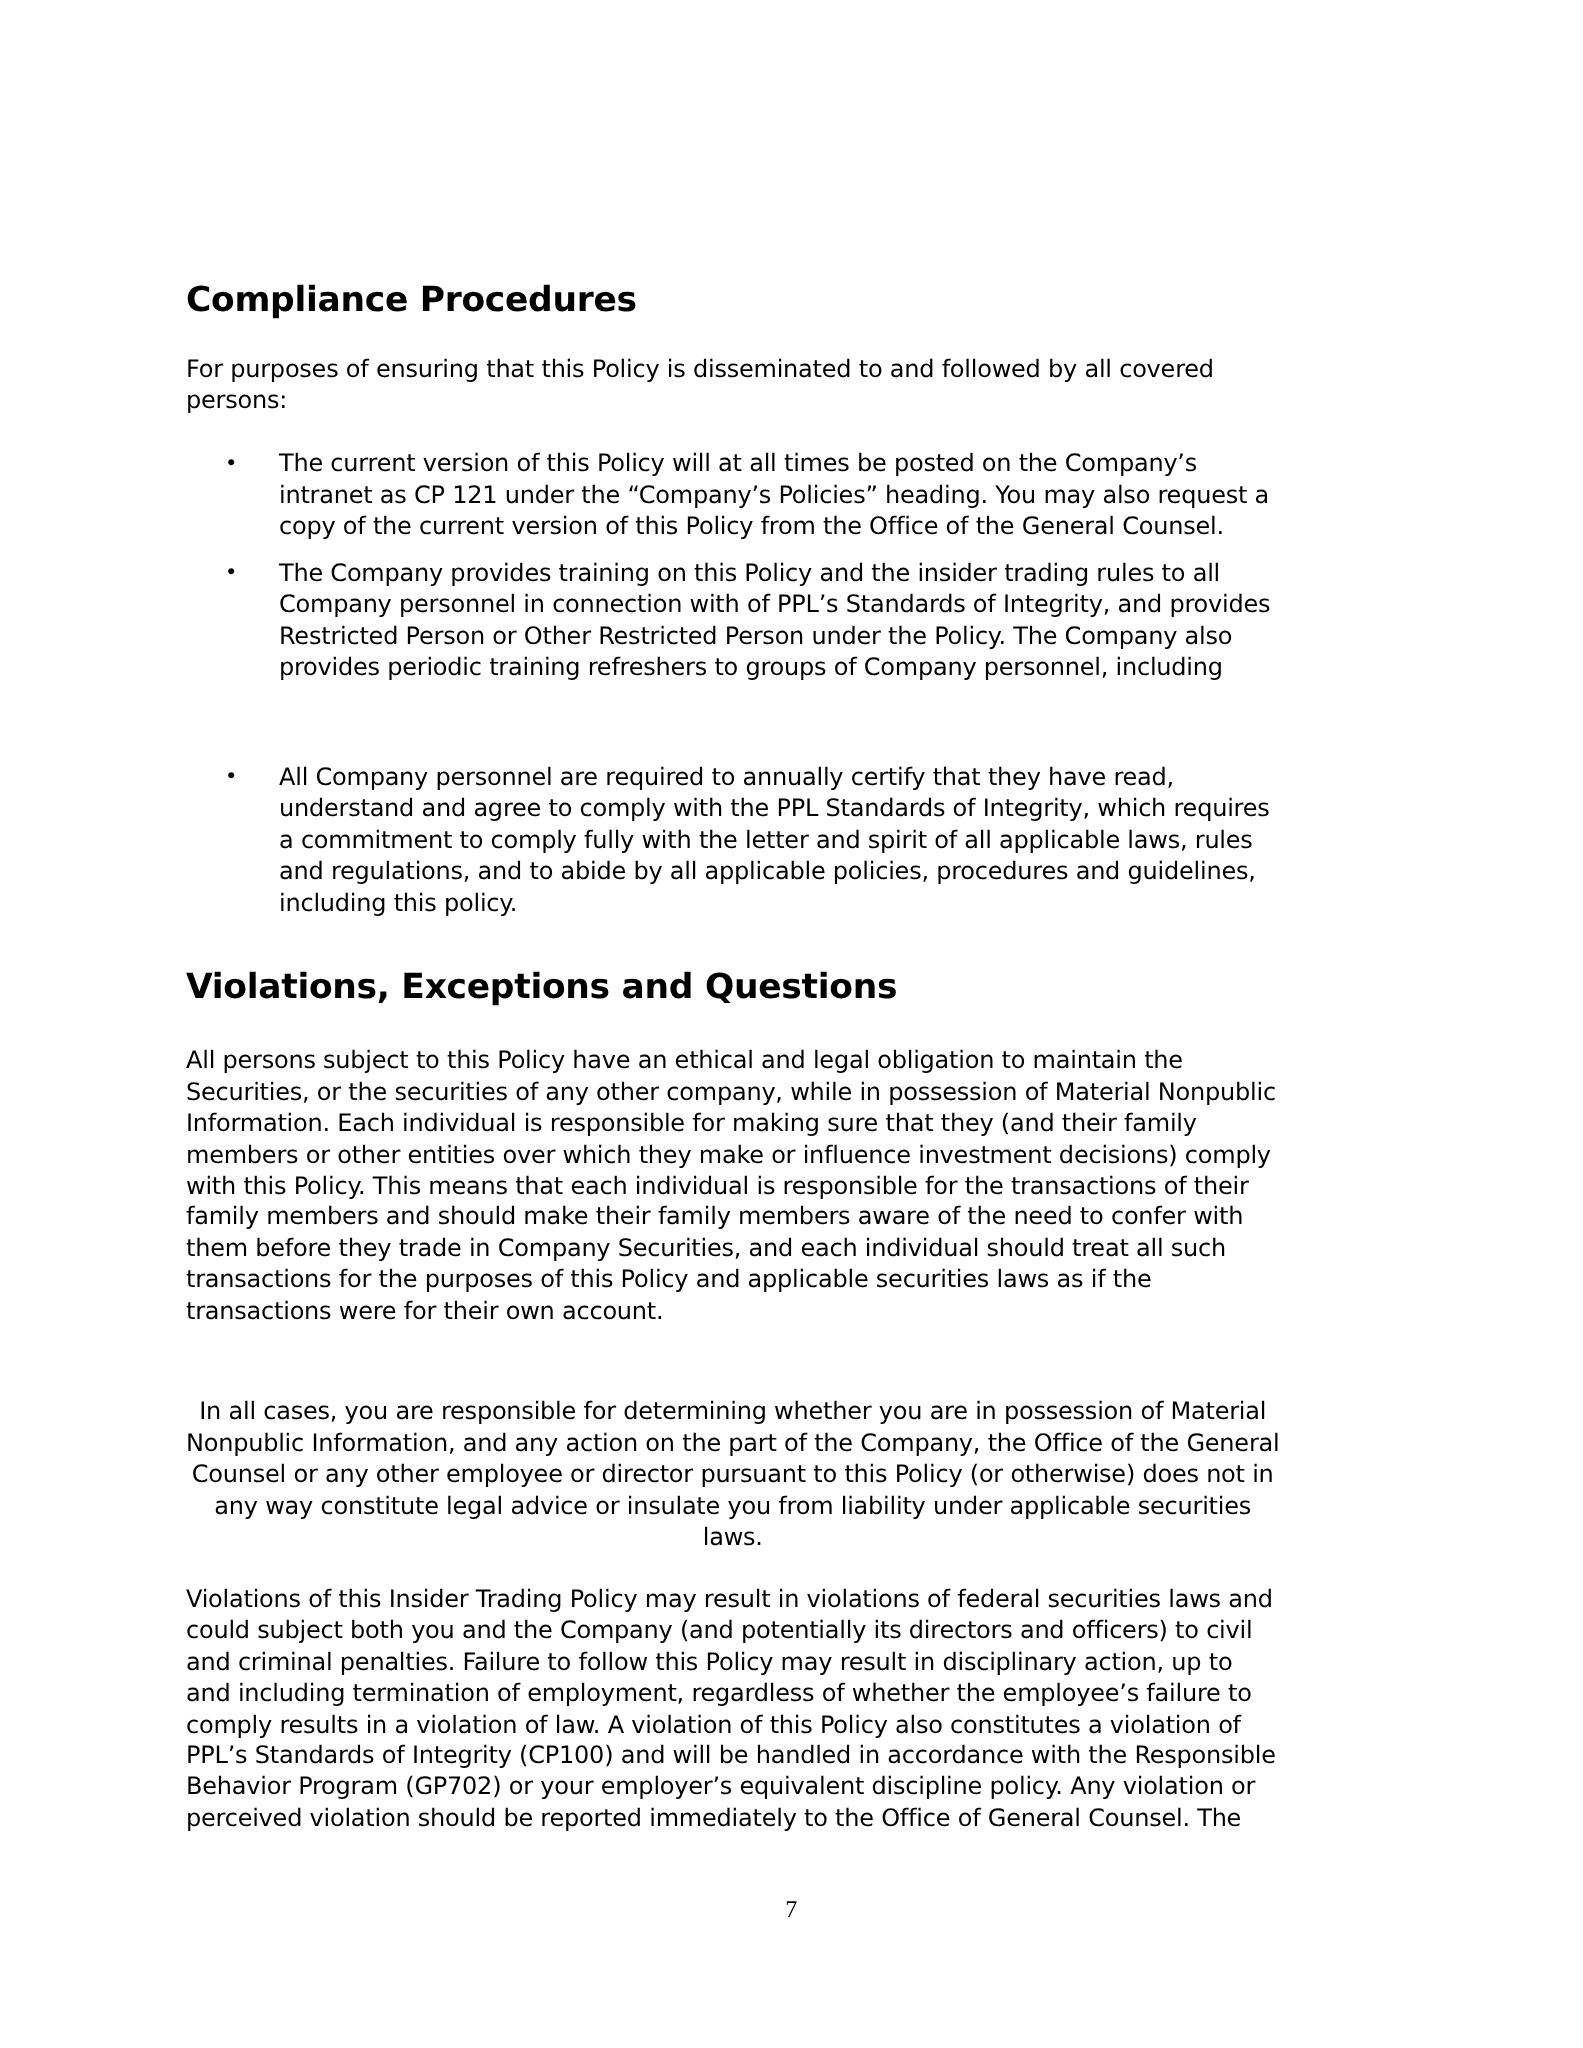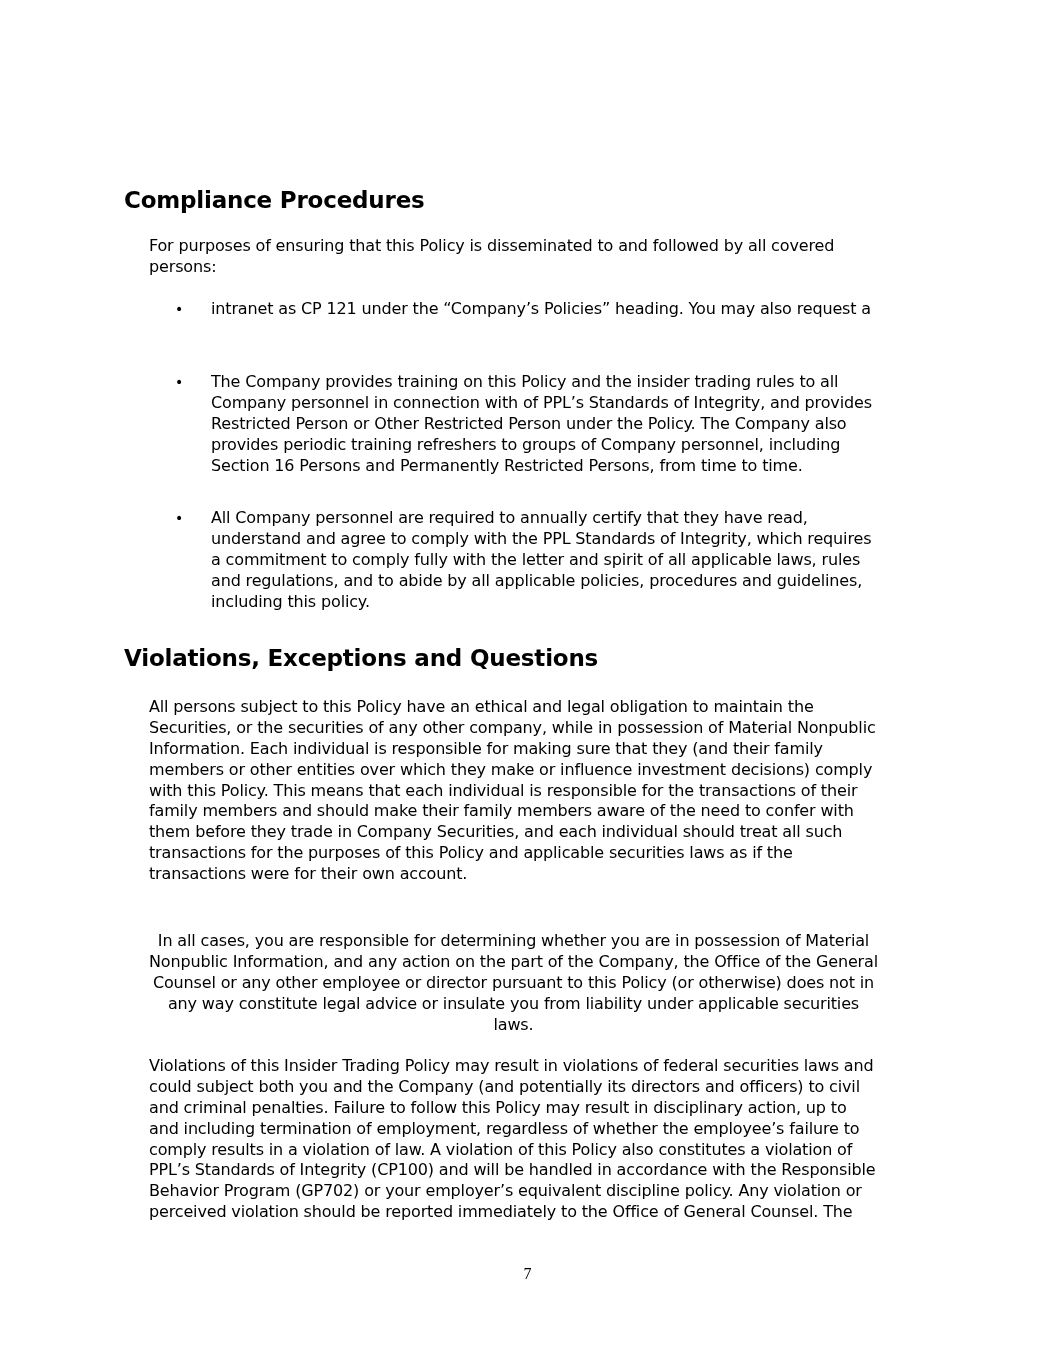--- a/index.html
+++ b/index.html
@@ -31,21 +31,20 @@
       line-height: 28px;
       letter-spacing: -0.2px;
       white-space: nowrap;
     }
     .block {
       position: absolute;
       font-family: "DejaVu Sans", sans-serif;
       font-size: 16px;
       line-height: 20.9px;
       letter-spacing: -0.15px;
-      margin-left: 25px;
     }
     .line {
       display: block;
       white-space: nowrap;
       height: 20.9px;
     }
     .para { left: 124px; }
     .bullet-item {
       position: absolute;
       left: 150px;
@@ -83,32 +82,33 @@
   <h2 class="heading" style="top:186px;">Compliance Procedures</h2>
 
   <div class="block para" style="top:236px;">
     <span class="line">For purposes of ensuring that this Policy is disseminated to and followed by all covered</span>
     <span class="line">persons:</span>
   </div>
 
   <div class="block bullet-item" style="top:299px;">
     <span class="bullet-dot">•</span>
     <div class="bullet-text">
+      <span class="line">The current version of this Policy will at all times be posted on the Company’s</span>
       <span class="line">intranet as CP 121 under the “Company’s Policies” heading.  You may also request a</span>
+      <span class="line">copy of the current version of this Policy from the Office of the General Counsel.</span>
     </div>
   </div>
 
   <div class="block bullet-item" style="top:372px;">
     <span class="bullet-dot">•</span>
     <div class="bullet-text">
       <span class="line">The Company provides training on this Policy and the insider trading rules to all</span>
       <span class="line">Company personnel in connection with of PPL’s Standards of Integrity, and provides</span>
       <span class="line">Restricted Person or Other Restricted Person under the Policy.  The Company also</span>
       <span class="line">provides periodic training refreshers to groups of Company personnel, including</span>
-      <span class="line">Section 16 Persons and Permanently Restricted Persons, from time to time.</span>
     </div>
   </div>
 
   <div class="block bullet-item" style="top:508px;">
     <span class="bullet-dot">•</span>
     <div class="bullet-text">
       <span class="line">All Company personnel are required to annually certify that they have read,</span>
       <span class="line">understand and agree to comply with the PPL Standards of Integrity, which requires</span>
       <span class="line">a commitment to comply fully with the letter and spirit of all applicable laws, rules</span>
       <span class="line">and regulations, and to abide by all applicable policies, procedures and guidelines,</span>

